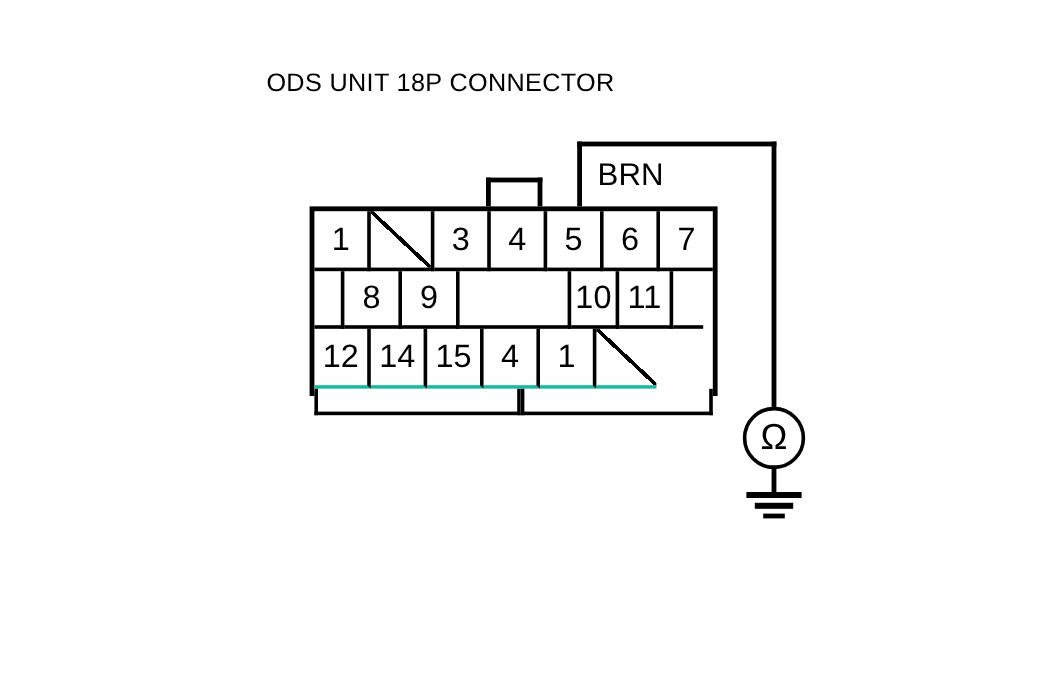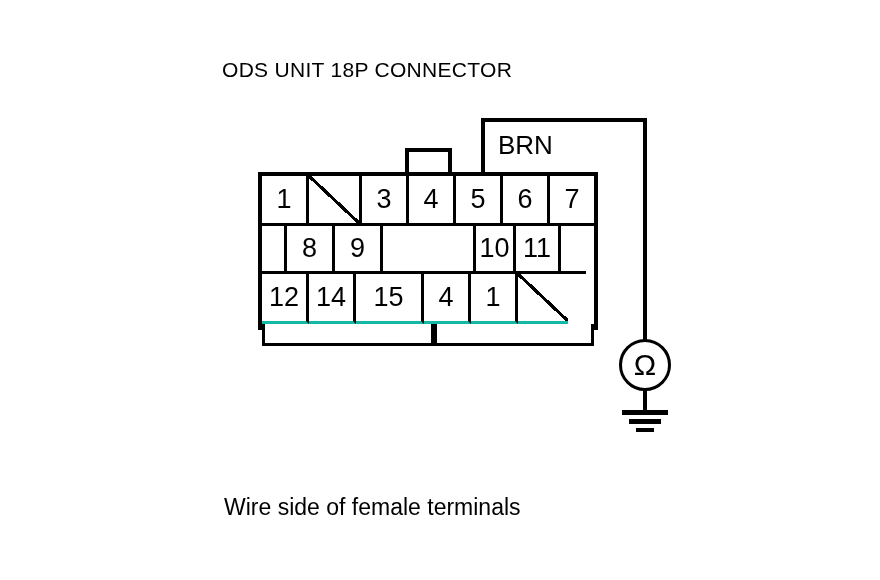--- a/index.html
+++ b/index.html
@@ -232,35 +232,34 @@
         <div class="cell" style="width:48px">9</div>
         <div class="cell blank" style="width:93px"></div>
         <div class="cell" style="width:40px">10</div>
         <div class="cell" style="width:45px">11</div>
         <div class="cell blank noborder-r" style="width:25px"></div>
       </div>
 
       <div class="row row3">
         <div class="cell" style="width:47px">12</div>
         <div class="cell" style="width:47px">14</div>
-        <div class="cell" style="width:68px">15</div>
+        <div class="cell" style="width:47px">15</div>
         <div class="cell" style="width:47px">4</div>
         <div class="cell" style="width:47px">1</div>
         <div class="cell blank slash noborder-r" style="width:50px"></div>
       </div>
 
       <div class="base">
         <div class="base-seg" style="width:172px"></div>
         <div class="base-seg" style="width:160px"></div>
       </div>
 
     </div>
   </div>
 
   <div class="ohm-circle">Ω</div>
   <div class="ohm-lead"></div>
   <div class="gnd gnd1"></div>
   <div class="gnd gnd2"></div>
   <div class="gnd gnd3"></div>
 
-  <div class="caption">Wire side of female terminals</div>
 
 </div>
 
 </body></html>

